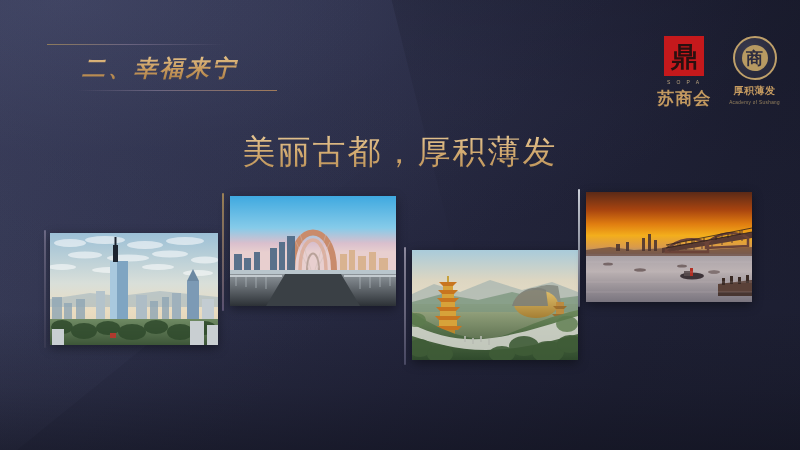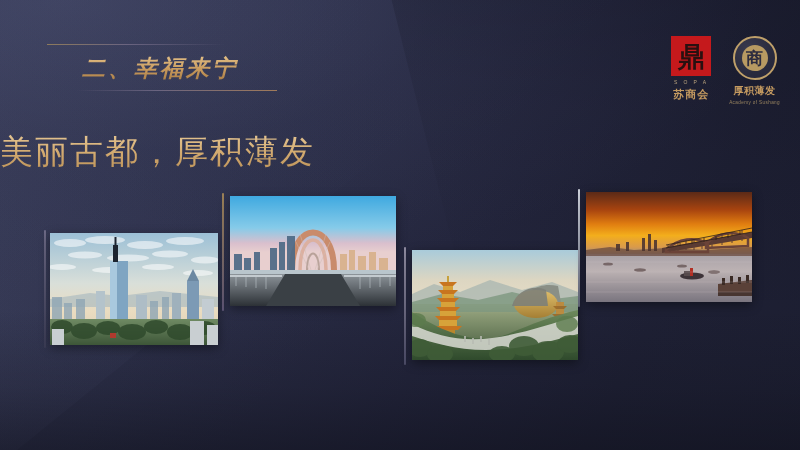--- a/index.html
+++ b/index.html
@@ -68,21 +68,21 @@
     display:flex;align-items:center;justify-content:center;
   }
   .sopa-glyph{
     font-size:27px;line-height:27px;color:#2a1010;font-weight:bold;
     font-family:"DejaVu Serif","Liberation Serif",serif;
   }
   .sopa-en{
     margin-top:3px;font-size:5px;letter-spacing:2.4px;color:#b8a27e;
   }
   .sopa-cn{
-    margin-top:2px;font-size:11px;letter-spacing:1px;font-weight:bold;
+    margin-top:2px;font-size:17px;letter-spacing:1px;font-weight:bold;
     font-family:"DejaVu Serif","Liberation Serif",serif;
     color:#c49a60;
   }
   .acad-mark{
     width:44px;height:44px;border-radius:50%;
     background:radial-gradient(circle at 34% 30%, #3a3a4e 0%, #2a2b3e 58%, #23243a 100%);
     border:2px solid #bfa06a;
     display:flex;align-items:center;justify-content:center;
     box-sizing:border-box;
   }
@@ -99,21 +99,21 @@
     margin-top:4px;font-size:10px;letter-spacing:0.5px;font-weight:bold;
     font-family:"DejaVu Serif","Liberation Serif",serif;
     color:#c49a60;
   }
   .acad-en{
     margin-top:2px;font-size:4.6px;letter-spacing:0.4px;color:#9a8560;
   }
 
   
   #subtitle{
-    position:absolute;left:0;top:130px;width:800px;text-align:left;
+    position:absolute;left:0;top:130px;width:800px;text-align:center;
     font-size:33px;line-height:44px;letter-spacing:2px;
     color:#d5ae74;
     background:linear-gradient(180deg,#e8cb9a 0%, #d3ab71 50%, #b98f55 100%);
     -webkit-background-clip:text;background-clip:text;
     -webkit-text-fill-color:transparent;
   }
 
   
   .photo{
     position:absolute;overflow:hidden;

